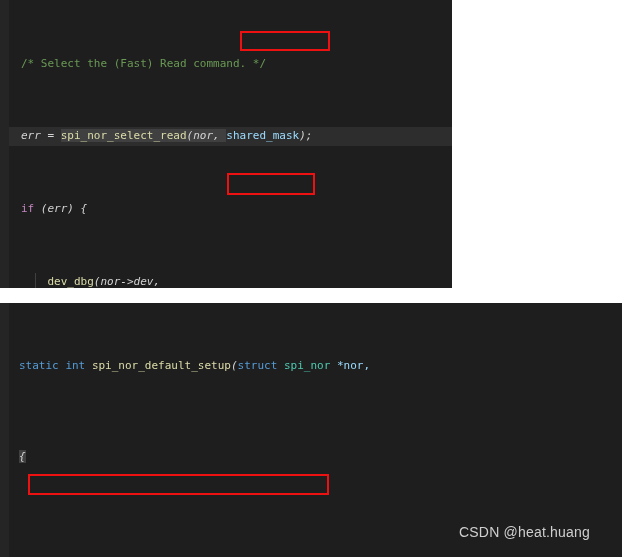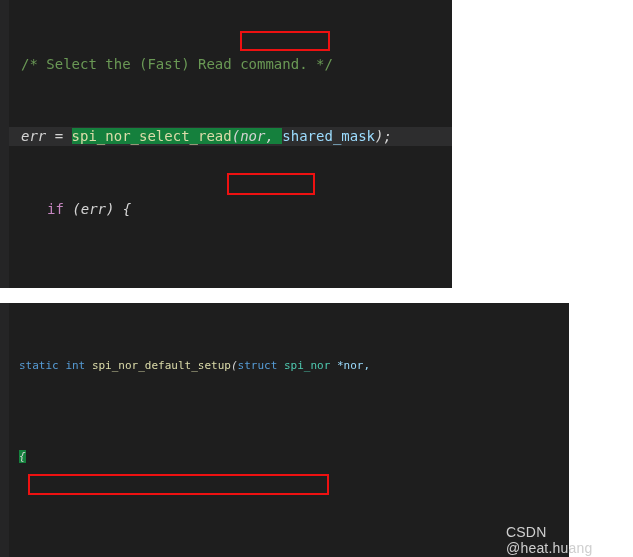--- a/index.html
+++ b/index.html
@@ -23,41 +23,41 @@
   }
   #panel-top {
     left: 0;
     top: 0;
     width: 452px;
     height: 288px;
   }
   #panel-bottom {
     left: 0;
     top: 303px;
-    width: 569px;
+    width: 622px;
     height: 254px;
   }
   .gutter {
     position: absolute;
     left: 0;
     top: 0;
     bottom: 0;
     width: 9px;
     background: #252526;
   }
 
   
   .code {
     position: absolute;
     left: 9px;
     top: 0;
     right: 0;
     bottom: 0;
     font-family: "DejaVu Sans Mono", monospace;
-    font-size: 14px;
+    font-size: 11px;
     line-height: 18.2px;
     white-space: pre;
     letter-spacing: 0px;
   }
   #panel-bottom .code {
     font-size: 11px;
     line-height: 18.1px;
   }
   .line {
     position: relative;
@@ -68,27 +68,27 @@
   #panel-bottom .line {
     height: 18.1px;
     padding-left: 10px;
   }
   .line.hl {
     background: #2d2d2e;
   }
 
   
   .cmt  { color: #6a9955; }
-  .kw   { color: #c586c0; margin-left: 26px; }   
+  .kw   { color: #c586c0; }   
   .kw2  { color: #569cd6; }   
   .fn   { color: #dcdcaa; }
   .var  { color: #9cdcfe; }
   .pp   { color: #4ec9b0; }
   .pun  { color: #d4d4d4; font-style: italic; }
-  .sel  { background: #15803d; text-align: center; }
+  .sel  { background: #404040; text-align: center; }
 
   
   .guide {
     position: absolute;
     top: 0;
     bottom: 0;
     width: 1px;
     background: #404040;
   }
 
@@ -99,41 +99,42 @@
     box-sizing: border-box;
     pointer-events: none;
   }
   #redbox-1 { left: 240px; top: 31px;  width: 90px;  height: 20px; }
   #redbox-2 { left: 227px; top: 173px; width: 88px;  height: 22px; }
   #redbox-3 { left: 28px;  top: 474px; width: 301px; height: 21px; }
 
   
   #watermark {
     position: absolute;
-    left: 506px;
+    left: 459px;
     top: 524px;
     font-family: "Liberation Sans", sans-serif;
     font-size: 14px;
     color: #cfcfcf;
     letter-spacing: 0.2px;
   }
 </style>
 </head>
 <body>
 
 <div class="panel" id="panel-top">
   <div class="gutter"></div>
   <div class="code">
 
     <div class="line"><span class="cmt">/* Select the (Fast) Read command. */</span></div>
 
     <div class="line hl"><span class="pun">err = </span><span class="fn sel">spi_nor_select_read</span><span class="pun sel">(nor, </span><span class="var">shared_mask</span><span class="pun">);</span></div>
 
     <div class="line"><span class="kw">if</span><span class="pun"> (err) {</span></div>
 
+    <div class="line"><span class="guide" style="left:26px"></span>    <span class="fn">dev_dbg</span><span class="pun">(nor-&gt;dev,</span></div>
 
     
 
     
 
     
 
     
 
     

